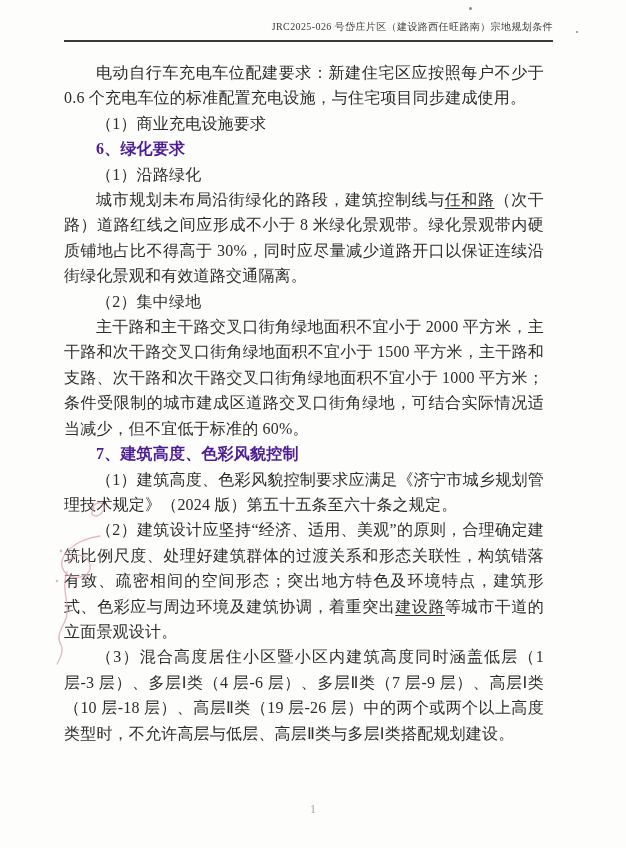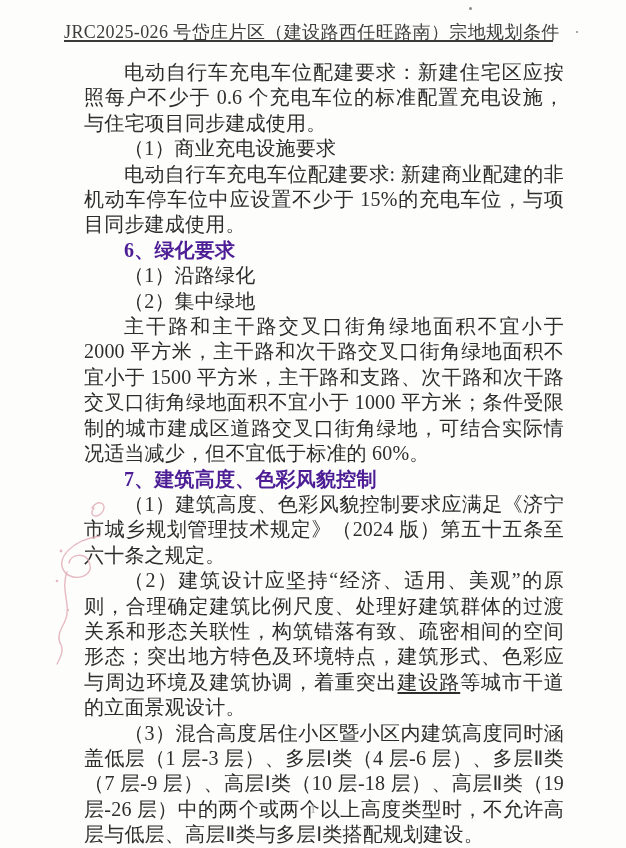--- a/index.html
+++ b/index.html
@@ -12,39 +12,39 @@
     background: #fdfdfc;
     overflow: hidden;
     color: #2d2d2d;
   }
   .running-header {
     position: absolute;
     top: 20px;
     left: 64px;
     width: 489px;
     text-align: right;
-    font-size: 18px;
+    font-size: 10px;
     letter-spacing: 0.4px;
     color: #3c3c3c;
     white-space: nowrap;
   }
   .header-rule {
     position: absolute;
     top: 40px;
     left: 64px;
     width: 489px;
     height: 2px;
     background: #3a3a3a;
   }
   .doc-body {
     position: absolute;
     top: 60px;
-    left: 84px;
+    left: 64px;
     width: 480px;
-    font-size: 20px;
+    font-size: 16px;
     line-height: 25.4px;
     letter-spacing: 0.2px;
     text-align: justify;
   }
   .para { margin: 0; text-indent: 2em; }
   .para.heading-serif { font-weight: bold; color: #4c1d95; }
   .para.heading-sans {
     font-family: "Liberation Sans", sans-serif;
     font-weight: bold;
     font-size: 16.5px;
@@ -78,23 +78,23 @@
 
 <div class="page">
 
   <div class="running-header">JRC2025-026 号岱庄片区（建设路西任旺路南）宗地规划条件</div>
 
   <div class="header-rule"></div>
 
   <div class="doc-body">
       <p class="para body"><span>电动自行车充电车位配建要求：新建住宅区应按照每户不少于 0.6 个充电车位的标准配置充电设施，与住宅项目同步建成使用。</span></p>
       <p class="para body"><span>（1）商业充电设施要求</span></p>
-      <p class="para body"><span>电动自行车充电车位配建要求: 新建商业配建的非机动车停车位中应设置不少于 15%的充电车位，与项目同步建成使用。</span></p>
       <p class="para heading-serif"><span>6、绿化要求</span></p>
       <p class="para body"><span>（1）沿路绿化</span></p>
+      <p class="para body"><span>城市规划未布局沿街绿化的路段，建筑控制线与</span><span class="seg-underline">任和路</span><span>（次干路）道路红线之间应形成不小于 8 米绿化景观带。绿化景观带内硬质铺地占比不得高于 30%，同时应尽量减少道路开口以保证连续沿街绿化景观和有效道路交通隔离。</span></p>
       <p class="para body"><span>（2）集中绿地</span></p>
       <p class="para body"><span>主干路和主干路交叉口街角绿地面积不宜小于 2000 平方米，主干路和次干路交叉口街角绿地面积不宜小于 1500 平方米，主干路和支路、次干路和次干路交叉口街角绿地面积不宜小于 1000 平方米；条件受限制的城市建成区道路交叉口街角绿地，可结合实际情况适当减少，但不宜低于标准的 60%。</span></p>
       <p class="para heading-serif"><span>7、建筑高度、色彩风貌控制</span></p>
       <p class="para body"><span>（1）建筑高度、色彩风貌控制要求应满足《济宁市城乡规划管理技术规定》（2024 版）第五十五条至六十条之规定。</span></p>
       <p class="para body"><span>（2）建筑设计应坚持“经济、适用、美观”的原则，合理确定建筑比例尺度、处理好建筑群体的过渡关系和形态关联性，构筑错落有致、疏密相间的空间形态；突出地方特色及环境特点，建筑形式、色彩应与周边环境及建筑协调，着重突出</span><span class="seg-underline">建设路</span><span>等城市干道的立面景观设计。</span></p>
       <p class="para body"><span>（3）混合高度居住小区暨小区内建筑高度同时涵盖低层（1 层-3 层）、多层Ⅰ类（4 层-6 层）、多层Ⅱ类（7 层-9 层）、高层Ⅰ类（10 层-18 层）、高层Ⅱ类（19 层-26 层）中的两个或两个以上高度类型时，不允许高层与低层、高层Ⅱ类与多层Ⅰ类搭配规划建设。</span></p>
       <p class="para heading-sans"></p>
     </div>
 
   <svg class="red-marks" viewBox="0 0 140 200" xmlns="http://www.w3.org/2000/svg">

